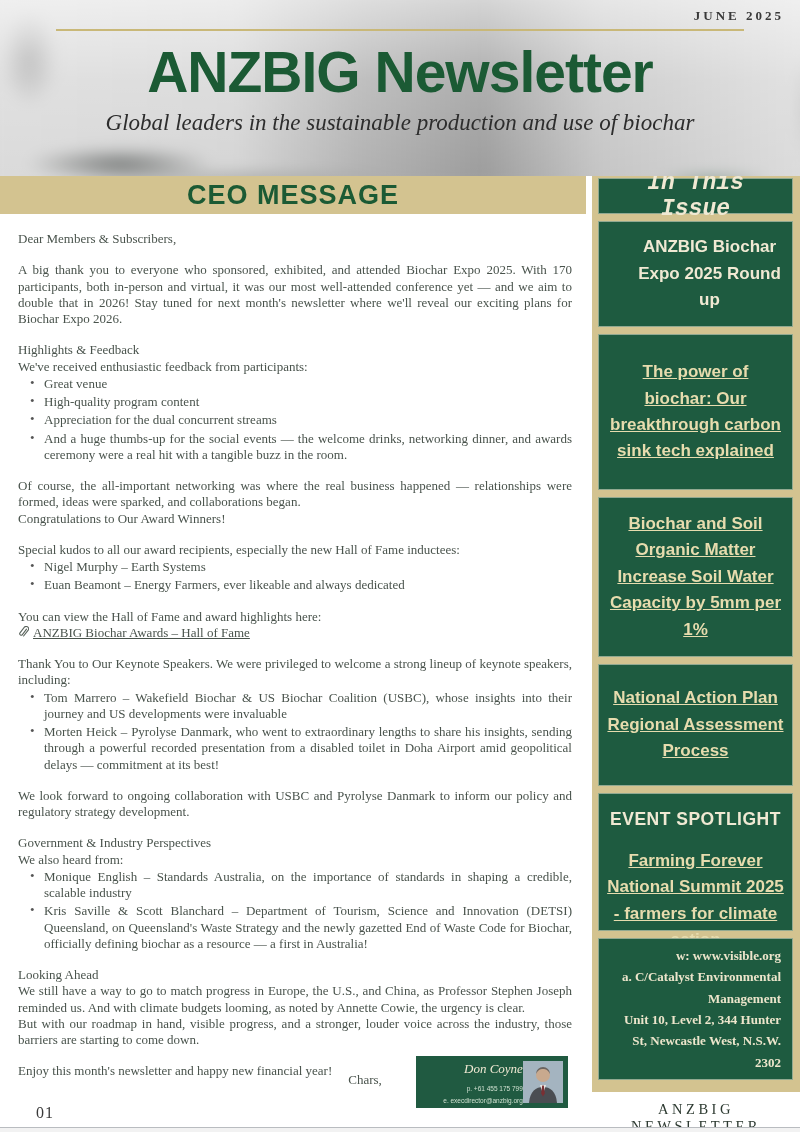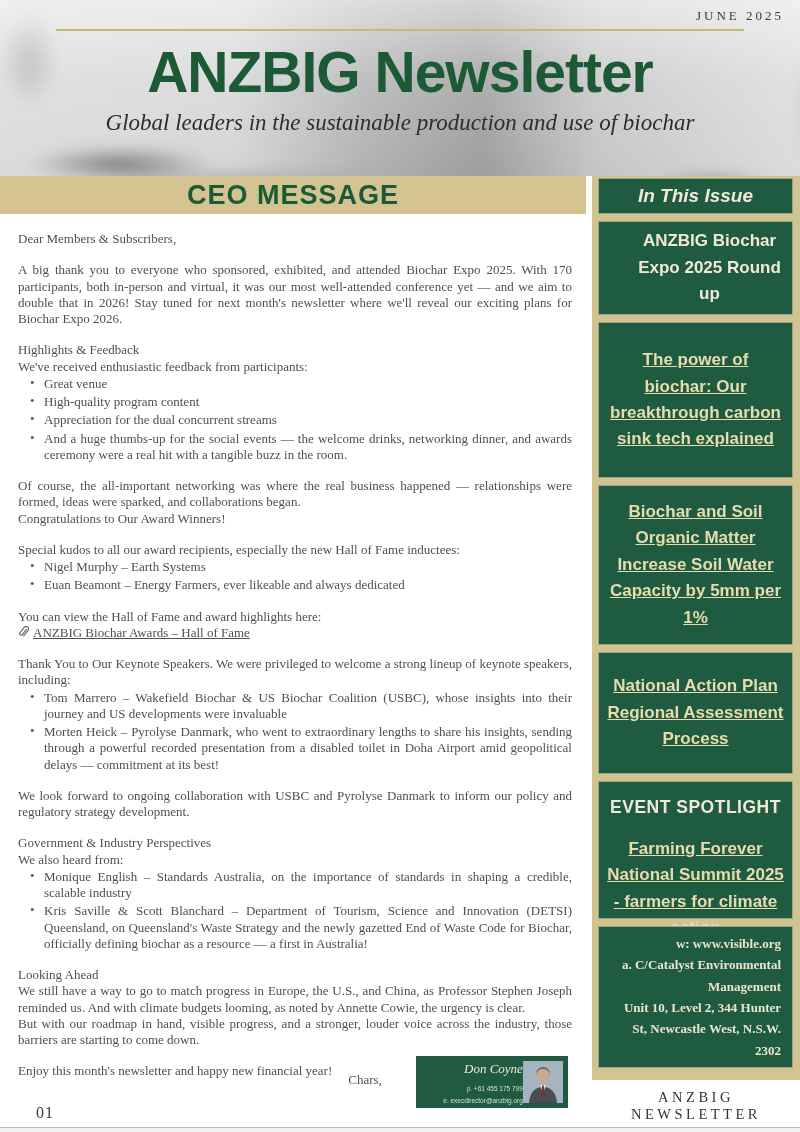--- a/index.html
+++ b/index.html
@@ -26,21 +26,21 @@
       radial-gradient(closest-side at 16% 88%, rgba(35,40,38,.65), transparent 72%),
       radial-gradient(closest-side at 5% 35%, rgba(110,110,110,.5), transparent 70%),
       radial-gradient(closest-side at 30% 95%, rgba(60,65,60,.5), transparent 65%),
       radial-gradient(closest-side at 88% 96%, rgba(25,70,45,.75), transparent 60%),
       radial-gradient(closest-side at 99% 60%, rgba(130,130,130,.45), transparent 70%),
       linear-gradient(90deg,#d6d6d6 0%,#cfcfcf 30%,#a8a8a8 45%,#8f8f8f 60%,#bdbdbd 74%,#d8d8d8 100%);
     filter:blur(7px);
   }
   .photo-veil{position:absolute;inset:0;background:linear-gradient(180deg,rgba(255,255,255,.62),rgba(255,255,255,.28) 45%,rgba(255,255,255,.12));}
   .masthead-inner{position:relative;z-index:2;text-align:center;}
-  .issue-date{position:absolute;top:8px;right:16px;font-size:13px;letter-spacing:3px;color:#3a3a3a;font-weight:normal;margin-left:28px;}
+  .issue-date{position:absolute;top:8px;right:16px;font-size:13px;letter-spacing:3px;color:#3a3a3a;font-weight:bold;margin-left:28px;}
   .gold-rule{position:absolute;top:29px;left:56px;width:688px;height:2px;background:var(--gold-line);}
   .nl-title{
     margin-top:41px;font-family:"Liberation Sans",sans-serif;font-weight:800;
     font-size:57px;line-height:1.1;color:var(--green-heading);letter-spacing:-1px;
   }
   .nl-tagline{margin-top:6px;font-style:italic;font-size:23px;color:#2d2d2d;}
   
   .columns{display:flex;height:956px;}
   .main-left{width:586px;display:flex;flex-direction:column;}
   .gutter{width:6px;background:#ffffff;}
@@ -68,24 +68,24 @@
   .sig-contact{margin-top:5px;font-size:6.5px;line-height:1.9;color:#cfe0d0;font-family:"Liberation Sans",sans-serif;}
   .sig-photo{flex:0 0 auto;width:40px;height:42px;background:#a4b4c0;overflow:hidden;align-self:center;}
   .page-num{position:absolute;left:36px;bottom:10px;font-size:16px;letter-spacing:1px;color:#3a3a3a;}
   
   .sb-box{
     background:var(--green-dark);border:1px solid rgba(240,233,211,.55);
     display:flex;flex-direction:column;align-items:center;justify-content:center;
     text-align:center;margin-bottom:7px;padding:6px 8px;
     font-family:"Liberation Sans",sans-serif;font-weight:bold;color:var(--cream);
   }
-  .sb-issue-hdr{height:36px;font-family:Liberation Sans, sans-serif;font-weight:bold;font-style:italic;font-size:19px;}
+  .sb-issue-hdr{height:36px;font-family:Liberation Mono, monospace;font-weight:bold;font-style:italic;font-size:23px;}
   .sb-item{font-size:17px;line-height:1.55;}
   .sb-link{color:var(--link-gold);text-decoration:underline;cursor:pointer;}
-  .h-box1{height:94px;padding-left:36px;}
+  .h-box1{height:106px;padding-left:36px;}
   .h-box2{height:156px;}
   .h-box3{height:160px;}
   .h-box4{height:122px;}
   .h-event{height:138px;justify-content:flex-start;padding-top:12px;}
   .event-hdr{font-size:17.5px;letter-spacing:.5px;margin-bottom:15px;color:var(--cream);}
   .h-contact{height:142px;}
   .sb-contact{
     font-family:"Liberation Serif",serif;font-size:13px;line-height:1.65;
     text-align:right;align-items:flex-end;padding:8px 11px;color:#ece5cb;
   }

